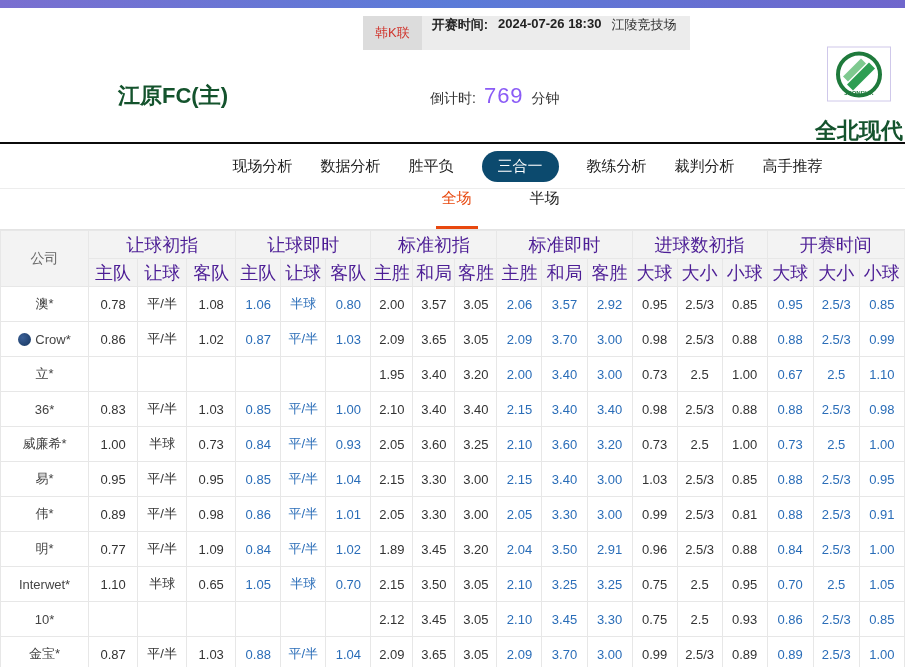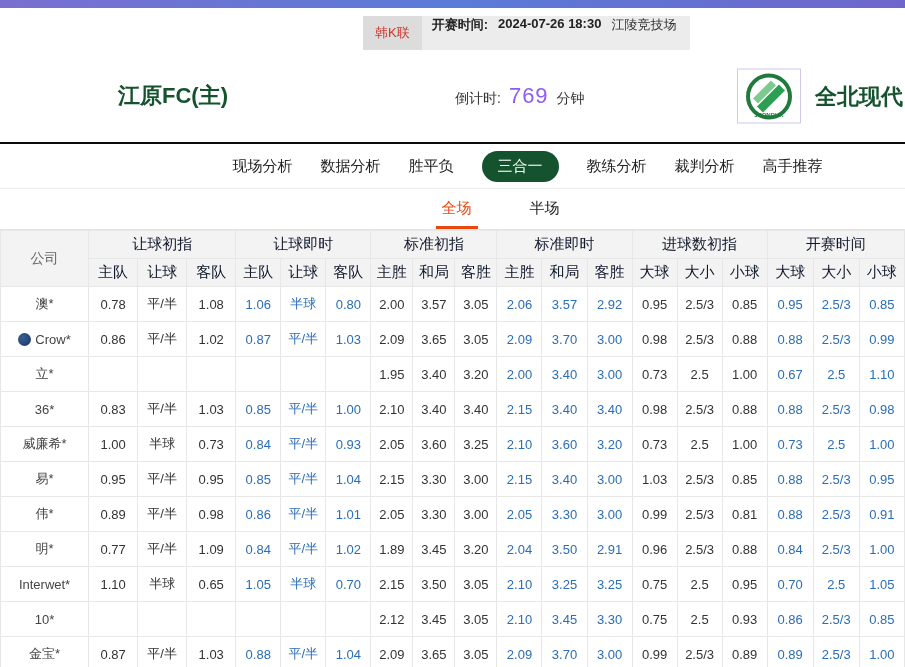--- a/index.html
+++ b/index.html
@@ -19,54 +19,54 @@
     background: #dcdcdc; color: #d0342c; height: 100%;
     display: flex; align-items: center; padding: 0 12px; cursor: pointer;
   }
   .kickoff-label, .kickoff-time { font-weight: bold; color: #222; }
   .venue { color: #333; }
 
   
   .match-header { position: relative; height: 92px; }
   .team { display: flex; align-items: center; gap: 14px; position: absolute; top: 50%; transform: translateY(-50%); }
   .team.home { left: 118px; }
-  .team.away { right: 2px; }
+  .team.away { right: 2px; flex-direction: column; }
   .team-name { font-size: 22px; font-weight: bold; color: #14532d; white-space: nowrap; }
   .logo-box {
     width: 64px; height: 55px; border: 1px solid #cfc8ea; background: #fff;
     display: flex; align-items: center; justify-content: center;
   }
-  .countdown { position: absolute; left: 455px; top: 50%; transform: translateY(-50%);
+  .countdown { position: absolute; left: 430px; top: 50%; transform: translateY(-50%);
     display: flex; align-items: baseline; gap: 8px; font-size: 14px; color: #333; }
   .cd-num { font-size: 22px; font-weight: normal; color: #8b5cf6; letter-spacing: 1px; }
 
   .divider-black { height: 2px; background: #0b0b0b; }
 
   
   .nav {
     height: 45px; display: flex; align-items: center; justify-content: center;
     padding-left: 150px; gap: 28px; font-size: 15px; color: #222;
     border-bottom: 1px solid #ededed;
   }
   .nav-item { cursor: pointer; white-space: nowrap; }
-  .nav-item.pill { background: #14532d; color: #fff; border-radius: 16px; padding: 6px 16px; }
+  .nav-item.pill { background: #0c4a6e; color: #fff; border-radius: 16px; padding: 6px 16px; }
 
   
   .subtabs {
-    height: 41px; display: flex; align-items: flex-end; justify-content: center;
+    height: 41px; display: flex; justify-content: center;
     padding-left: 96px; gap: 46px; font-size: 15px; color: #222;
     border-bottom: 1px solid #e4e4e4;
   }
   .subtab { padding: 0 6px 11px; cursor: pointer; }
   .subtab.active { color: #e8480e; border-bottom: 3px solid #e8480e; padding-bottom: 8px; }
 
   
   table { width: 905px; border-collapse: collapse; table-layout: fixed; font-size: 13px; }
   th, td { border: 1px solid #e7e7e7; text-align: center; padding: 0; overflow: hidden; white-space: nowrap; }
-  thead th { background: #f3f3f3; color: #0f172a; font-weight: normal; height: 28px; font-size: 15px; }
+  thead th { background: #f3f3f3; color: #4c1d95; font-weight: normal; height: 28px; font-size: 18px; }
   thead th.company-h { color: #666; font-size: 14px; }
   tbody td { height: 35px; background: #fff; }
   td.company { color: #444; }
   td.init { color: #333; }
   td.live { color: #2a6db8; }
   .cicon {
     display: inline-block; width: 13px; height: 13px; border-radius: 50%;
     background: radial-gradient(circle at 35% 35%, #3a5f96, #16355e); vertical-align: -2px; margin-right: 4px;
   }
 </style>

